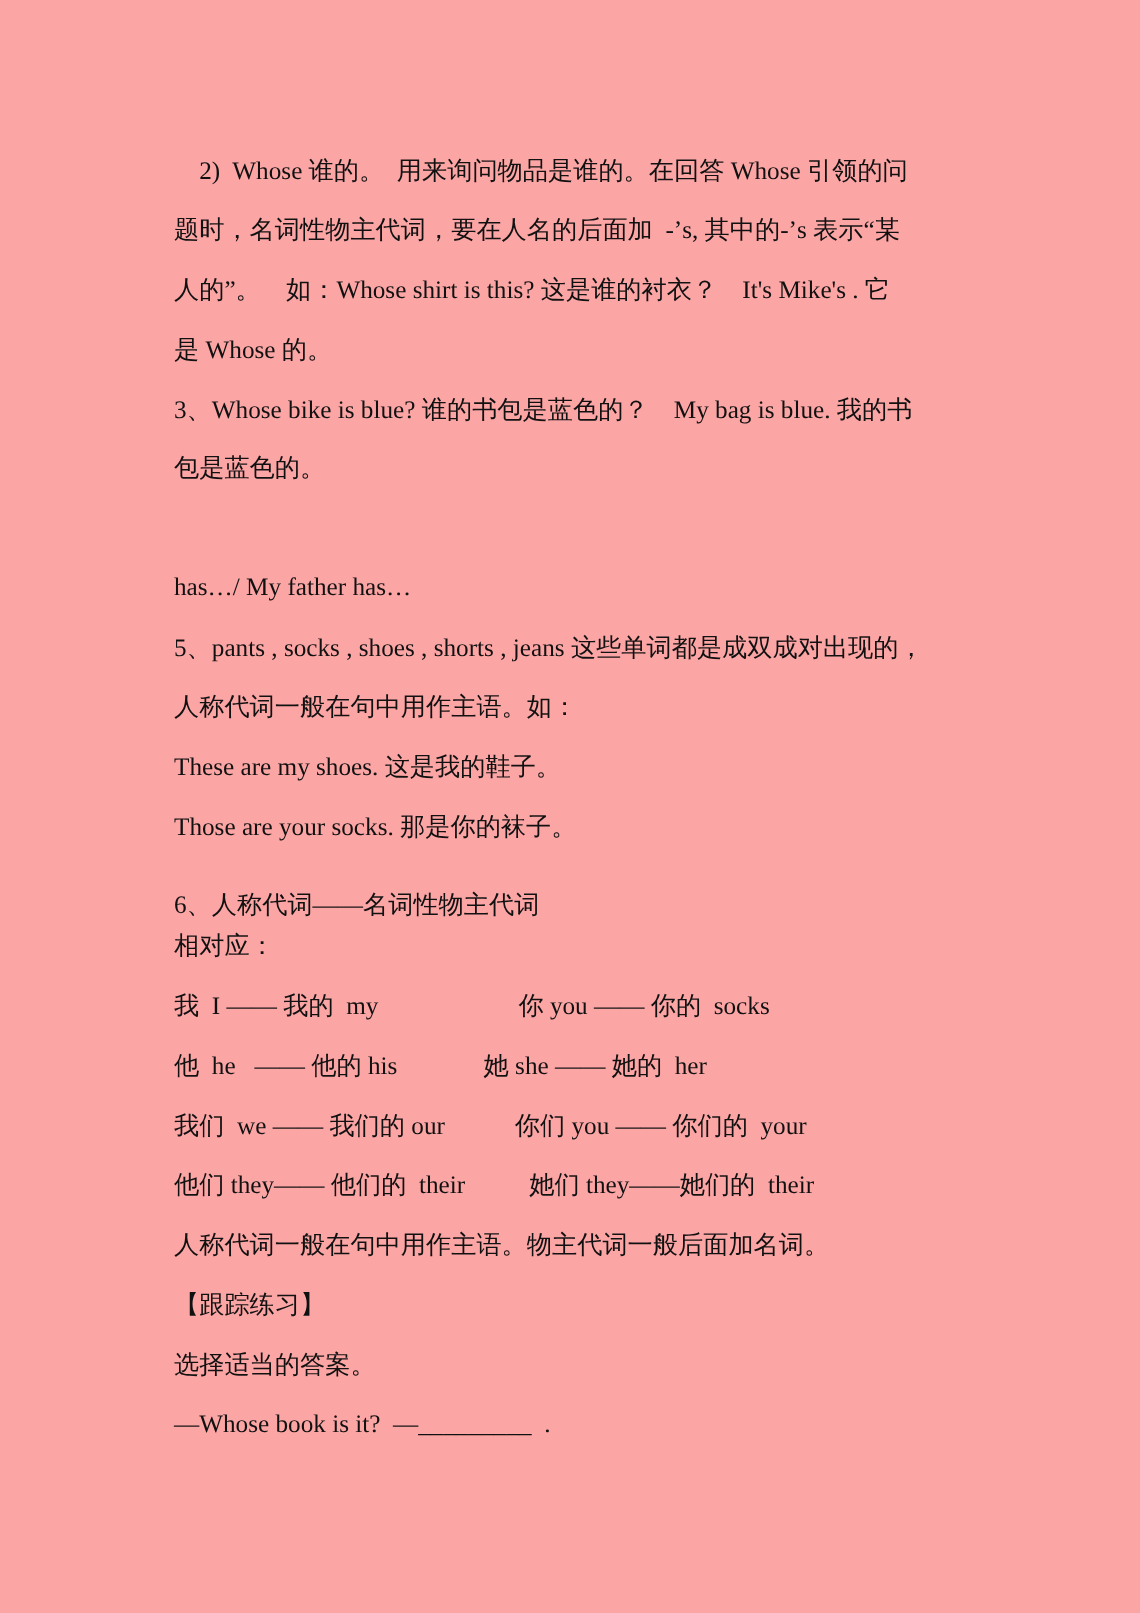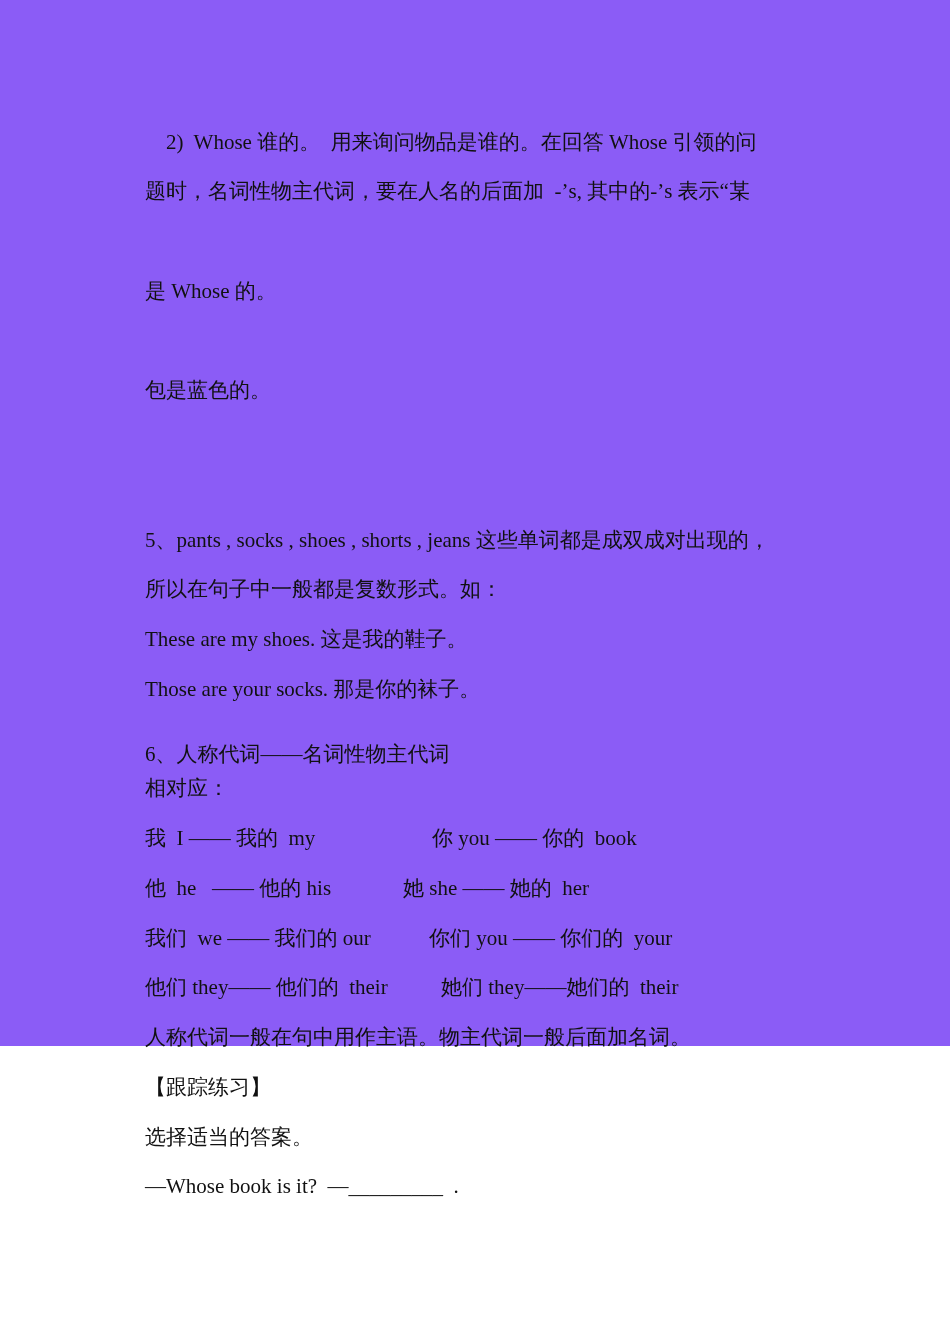--- a/index.html
+++ b/index.html
@@ -1,39 +1,42 @@
 <!DOCTYPE html>
 <html><head>
   <meta charset="utf-8">
   <style>
     html, body { margin: 0; padding: 0; background: #ffffff; }
     body { width: 950px; height: 1344px; position: relative; overflow: hidden;
            font-family: "Liberation Serif", "DejaVu Serif", serif; color: #111; }
-    .page { position: absolute; left: 0; top: 0; width: 950px; height: 1046px; background: #8b5cf6; }
+    .page { position: absolute; left: 0; top: 0; width: 950px; height: 1344px; background: #fca5a5; }
     .line { position: absolute; left: 145px; font-size: 21px; line-height: 28px; white-space: pre; }
     .seg { position: absolute; font-size: 21px; line-height: 28px; white-space: pre; text-align: right; }
   </style>
 </head>
 <body>
 
 <div class="page">
   <div class="line" style="top:128px">    2)  Whose 谁的。  用来询问物品是谁的。在回答 Whose 引领的问</div>
   <div class="line" style="top:177px">题时，名词性物主代词，要在人名的后面加  -’s, 其中的-’s 表示“某</div>
+  <div class="line" style="top:227px">人的”。    如：Whose shirt is this? 这是谁的衬衣？    It's Mike's . 它</div>
   <div class="line" style="top:277px">是 Whose 的。</div>
+  <div class="line" style="top:327px">3、Whose bike is blue? 谁的书包是蓝色的？    My bag is blue. 我的书</div>
   <div class="line" style="top:376px">包是蓝色的。</div>
+  <div class="line" style="top:475px">has…/ My father has…</div>
   <div class="line" style="top:526px">5、pants , socks , shoes , shorts , jeans 这些单词都是成双成对出现的，</div>
-  <div class="line" style="top:575px">所以在句子中一般都是复数形式。如：</div>
+  <div class="line" style="top:575px">人称代词一般在句中用作主语。如：</div>
   <div class="line" style="top:625px">These are my shoes. 这是我的鞋子。</div>
   <div class="line" style="top:675px">Those are your socks. 那是你的袜子。</div>
   <div class="line" style="top:740px">6、人称代词——名词性物主代词</div>
   <div class="line" style="top:774px">相对应：</div>
 
   <div>
     <div class="seg" style="left:145px; top:824px">我  I —— 我的  my</div>
-    <div class="seg" style="left:432px; top:824px">你 you —— 你的  book</div>
+    <div class="seg" style="left:432px; top:824px">你 you —— 你的  socks</div>
     <div class="seg" style="left:145px; top:874px">他  he   —— 他的 his</div>
     <div class="seg" style="left:403px; top:874px">她 she —— 她的  her</div>
     <div class="seg" style="left:145px; top:924px">我们  we —— 我们的 our</div>
     <div class="seg" style="left:429px; top:924px">你们 you —— 你们的  your</div>
     <div class="seg" style="left:145px; top:973px">他们 they—— 他们的  their</div>
     <div class="seg" style="left:441px; top:973px">她们 they——她们的  their</div>
   </div>
 
   <div class="line" style="top:1023px">人称代词一般在句中用作主语。物主代词一般后面加名词。</div>
   <div class="line" style="top:1073px">【跟踪练习】</div>

